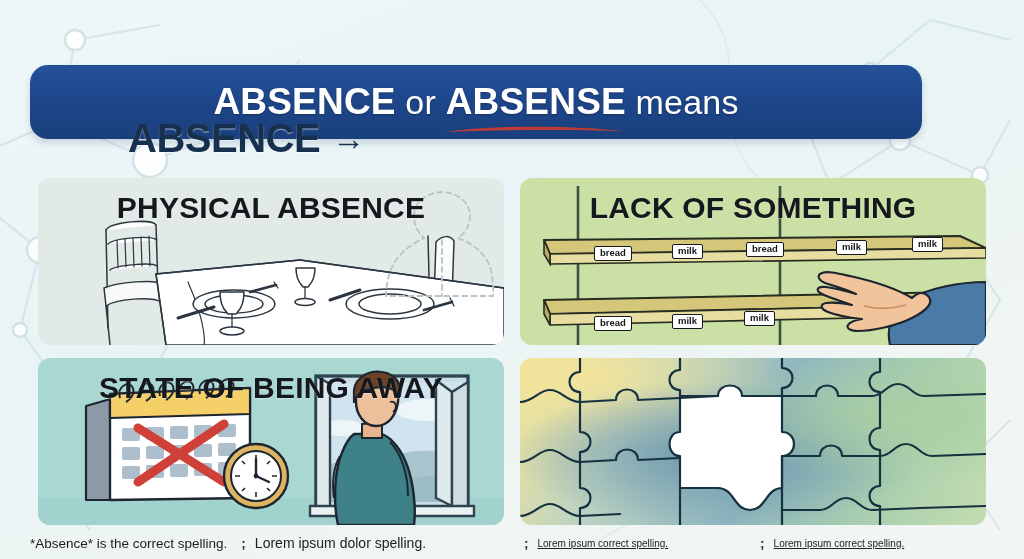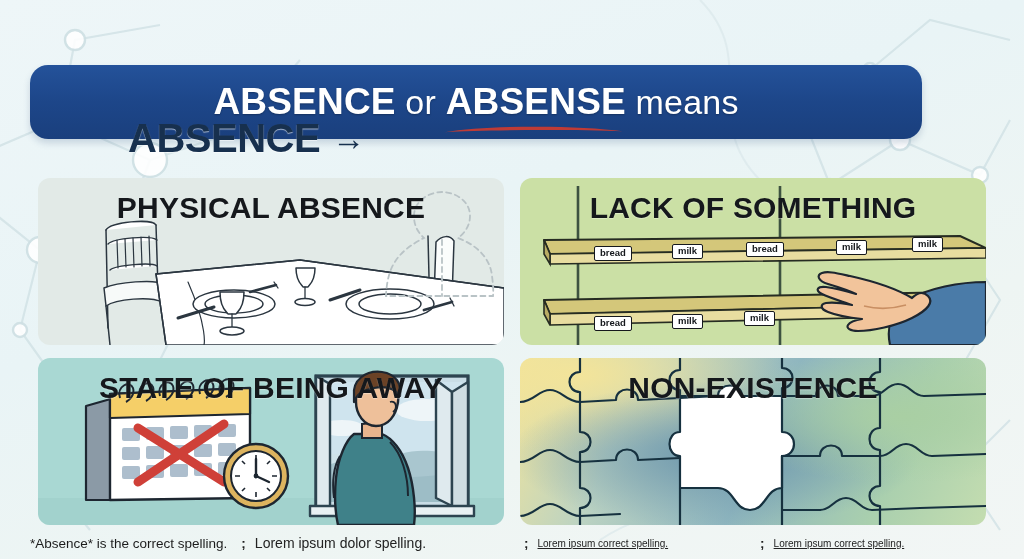--- a/index.html
+++ b/index.html
@@ -482,21 +482,20 @@
         <path d="M262,130 L262,167"></path>
 
         <path d="M360,0 L360,14 C346,14 346,34 360,34 L360,38"></path>
         <path d="M360,38 L360,70 C346,70 346,92 360,92 L360,98"></path>
         <path d="M360,98 L360,128 C346,128 346,148 360,148 L360,152 L360,167"></path>
 
         <path d="M160,38 L198,38 C198,24 222,24 222,38 L262,38"></path>
         <path d="M262,98 L262,130 C246,130 246,152 230,152 C214,152 214,130 198,130 L160,130"></path>
       </g>
     </svg>
-    <div class="panel-title">NON-EXISTENCE</div>
   </div>
 
   <div class="footer-row" id="footer-left">
     <span>*Absence* is the correct spelling.</span>
     <span class="footer-sep">;</span>
     <span class="footer-note">Lorem ipsum dolor spelling.</span>
   </div>
 
   <div class="footer-row" id="footer-right">
     <span class="footer-sep" style="margin-left:0;">;</span>

